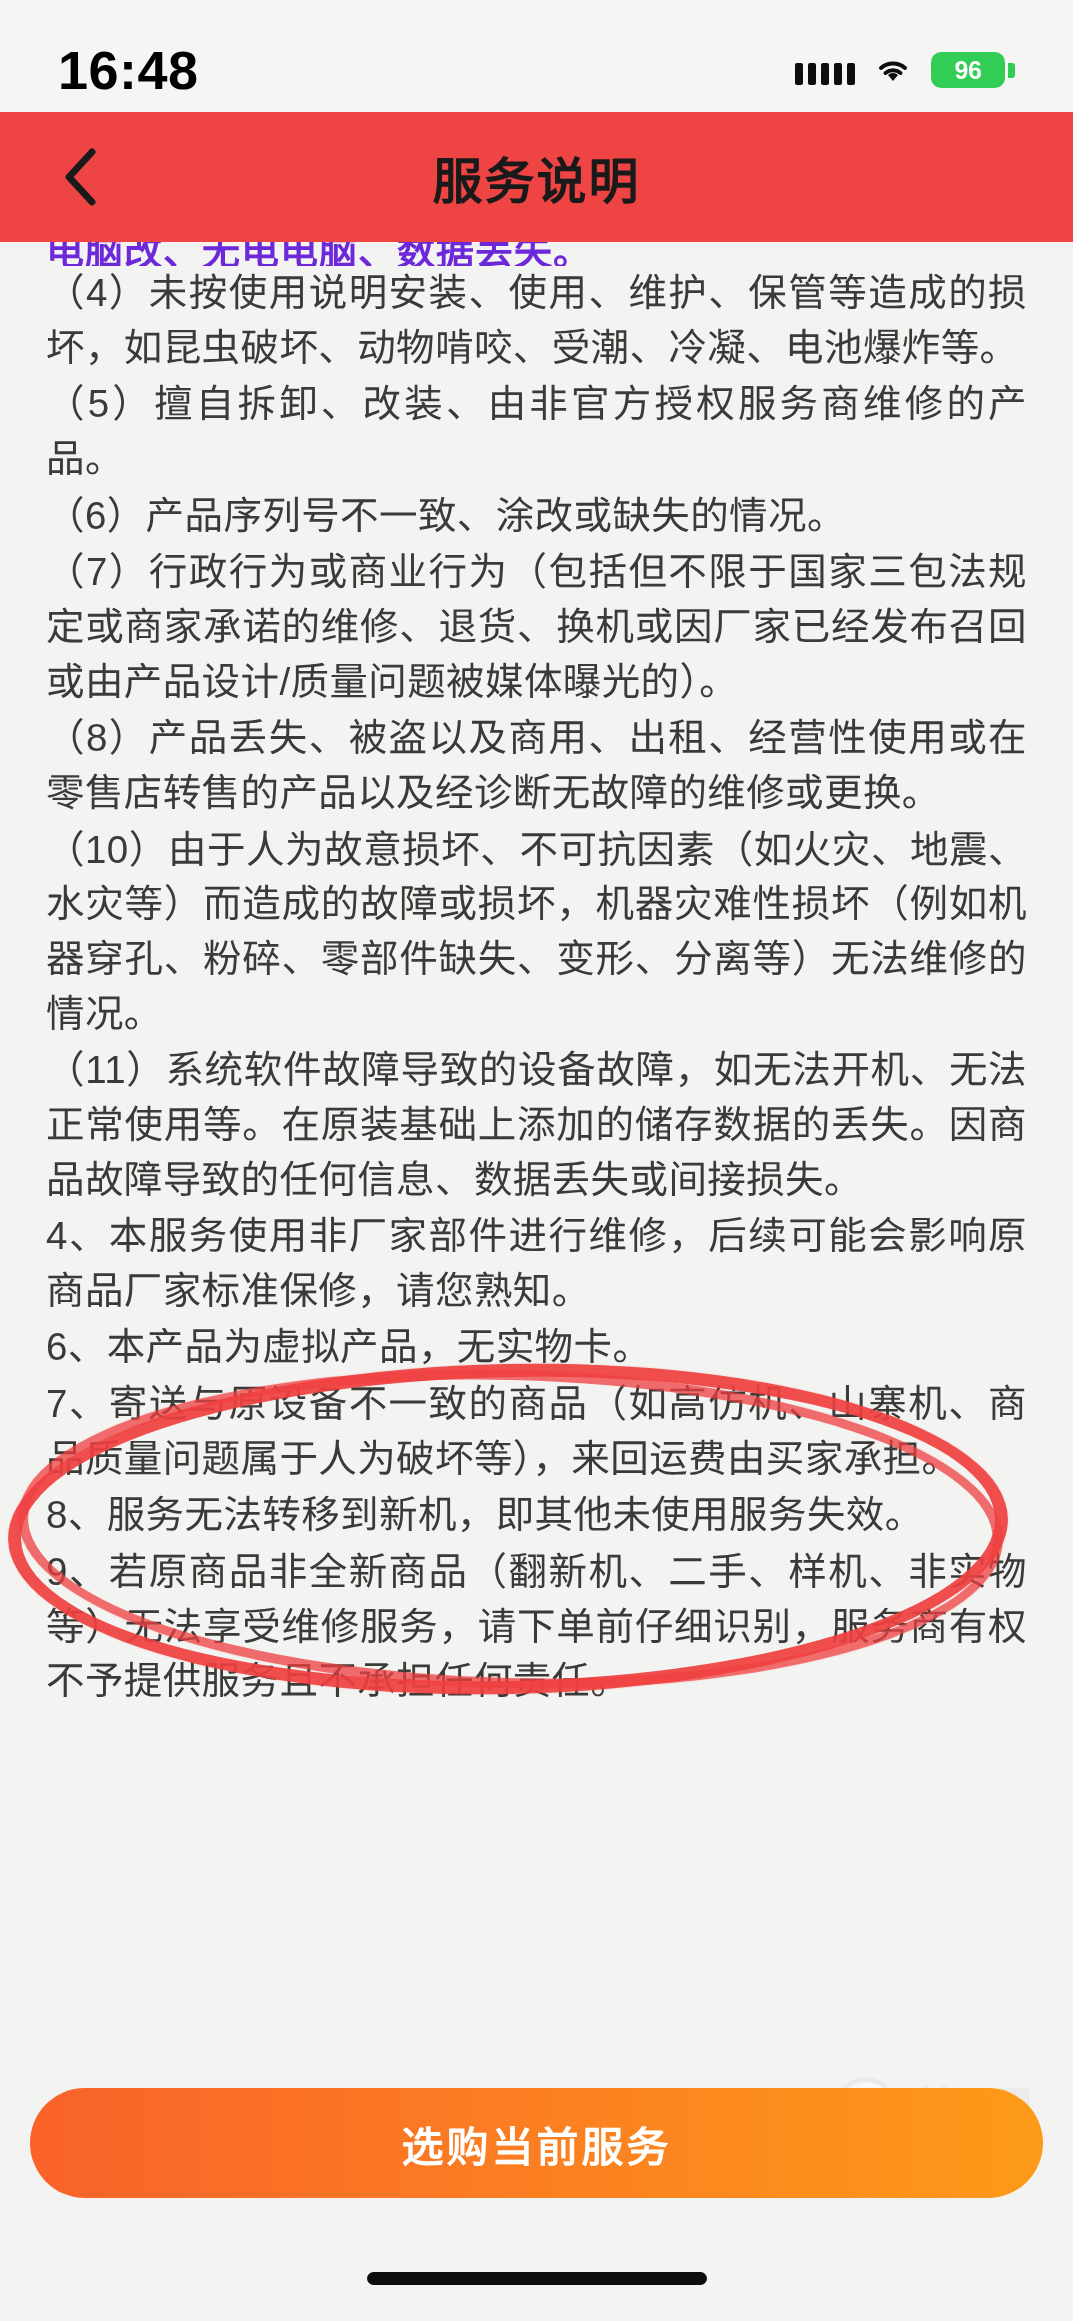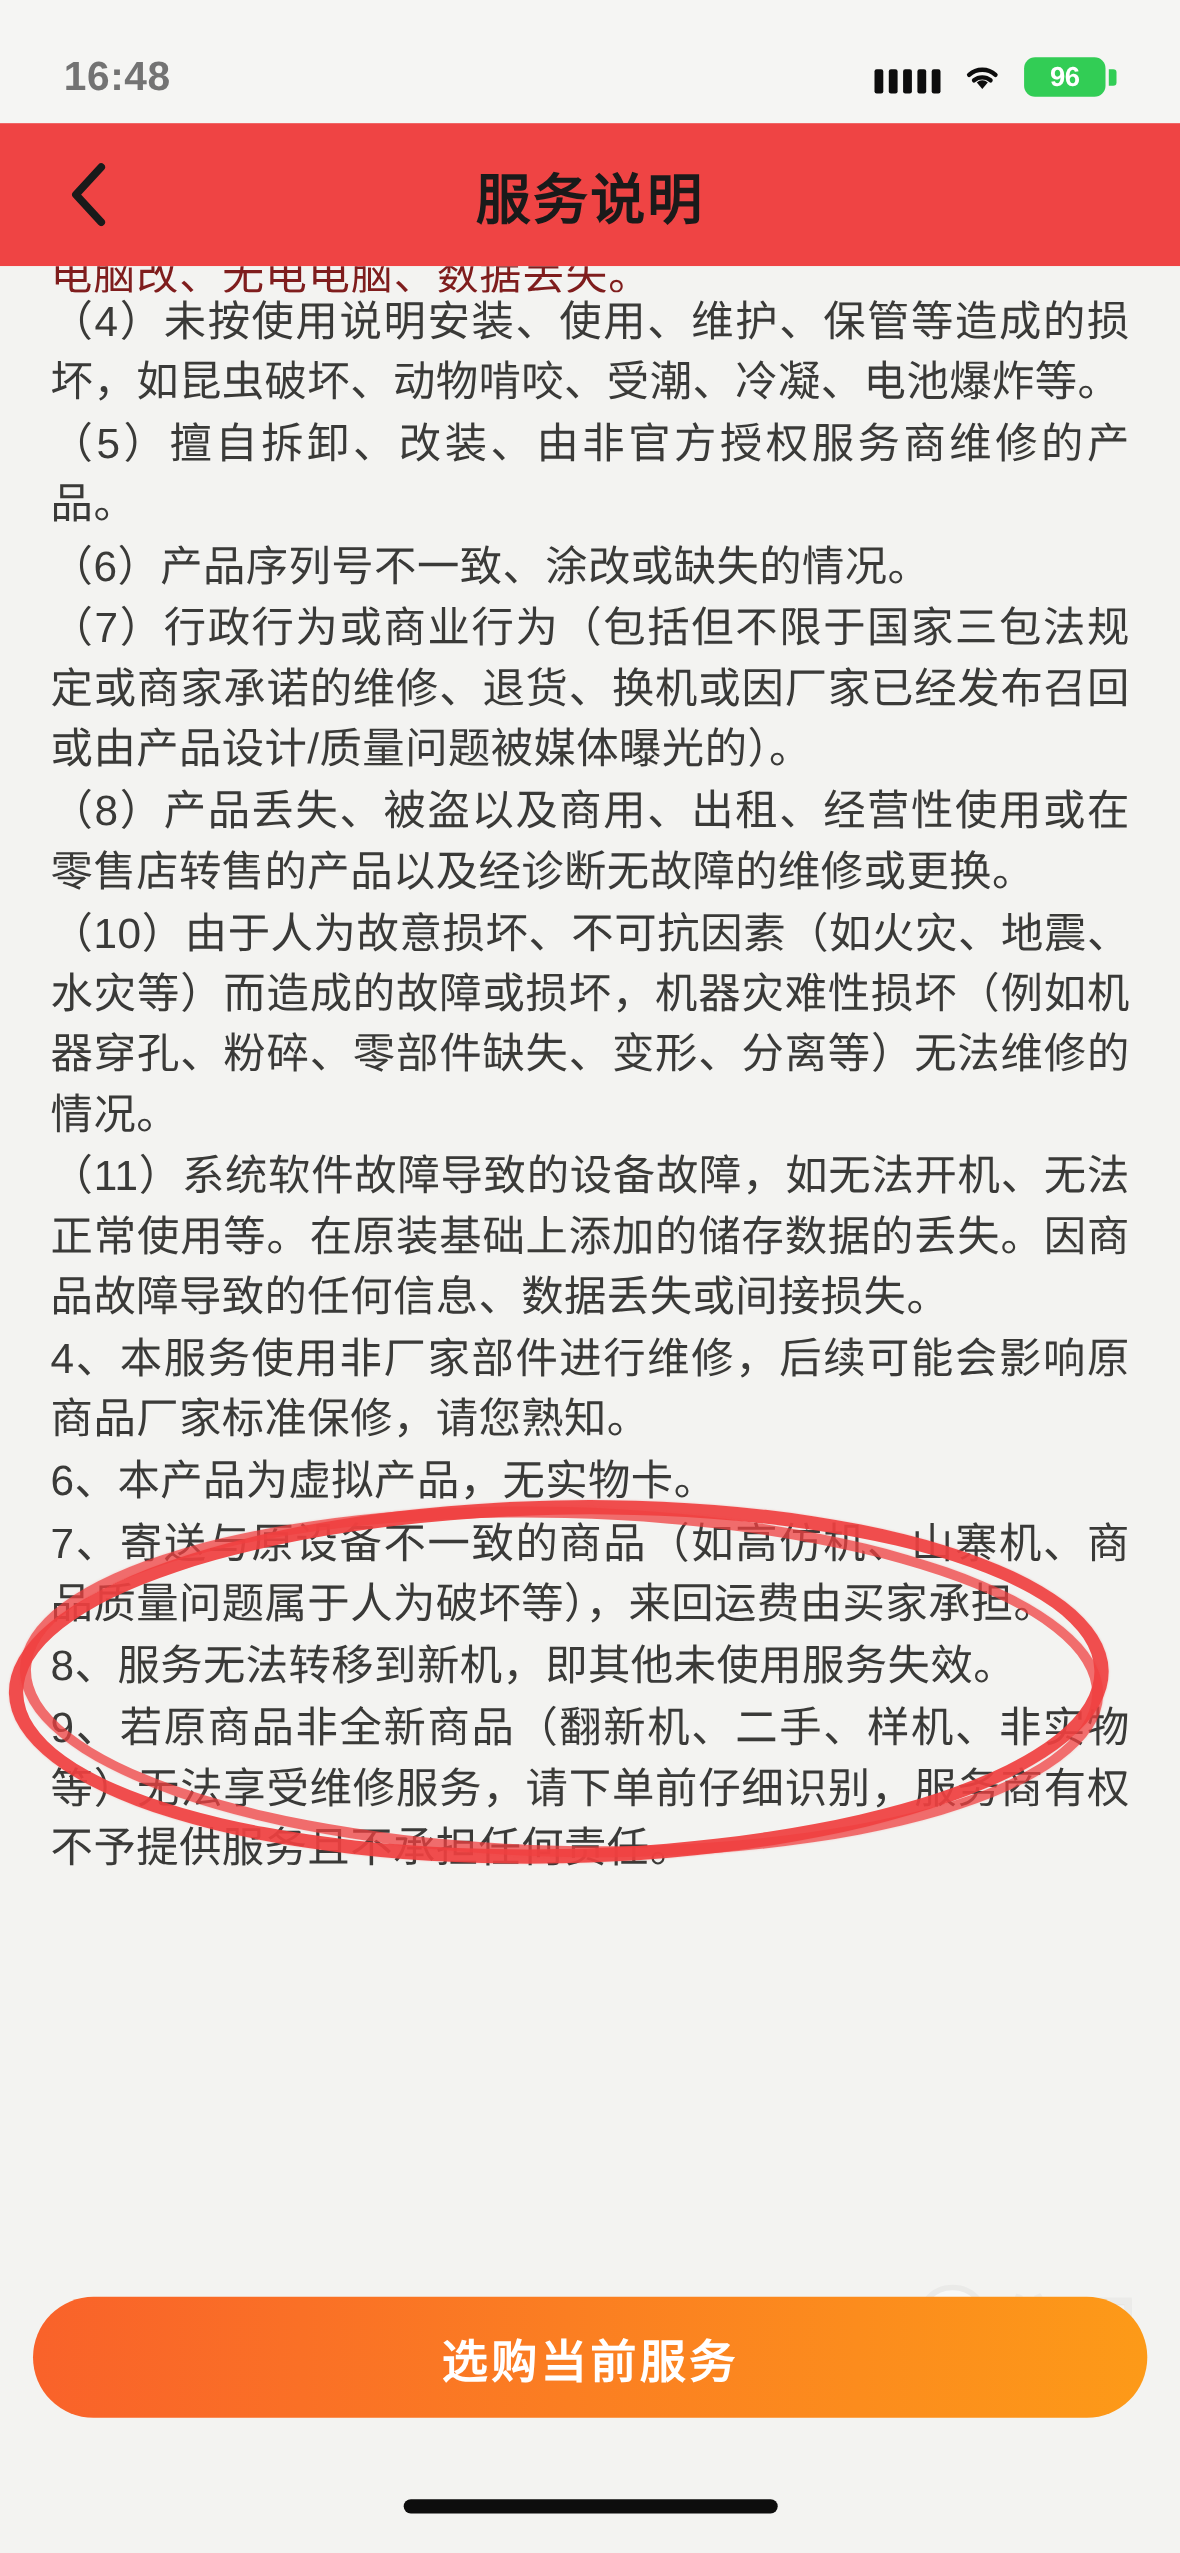--- a/index.html
+++ b/index.html
@@ -26,23 +26,23 @@
     top: 0; left: 0;
     width: 100%;
     height: 112px;
     background: #f5f5f3;
     display: flex;
     align-items: center;
     justify-content: space-between;
     padding: 28px 58px 0 58px;
   }
   .status-time {
-    font-size: 37px;
-    font-weight: 700;
-    color: #737373;
+    font-size: 54px;
+    font-weight: 700;
+    color: #000000;
     letter-spacing: 0.5px;
   }
   .status-right {
     display: flex;
     align-items: center;
     gap: 18px;
   }
   .signal-bars {
     display: flex;
     align-items: flex-end;
@@ -131,25 +131,26 @@
     width: 100%;
     height: 1860px;
     background: #f3f3f1;
     overflow: hidden;
     padding: 0 46px;
   }
 
   .clip-line {
     font-size: 38px;
     line-height: 1.06;
-    color: #7f1d1d;
+    color: #6d28d9;
     margin-top: -10px;
     height: 34px;
     overflow: hidden;
     letter-spacing: 1px;
+    font-weight: bold;
   }
 
   .para {
     font-size: 38.5px;
     line-height: 1.42;
     color: #3a3a38;
     letter-spacing: 0.4px;
     text-align: justify;
     margin-bottom: 2px;
   }

